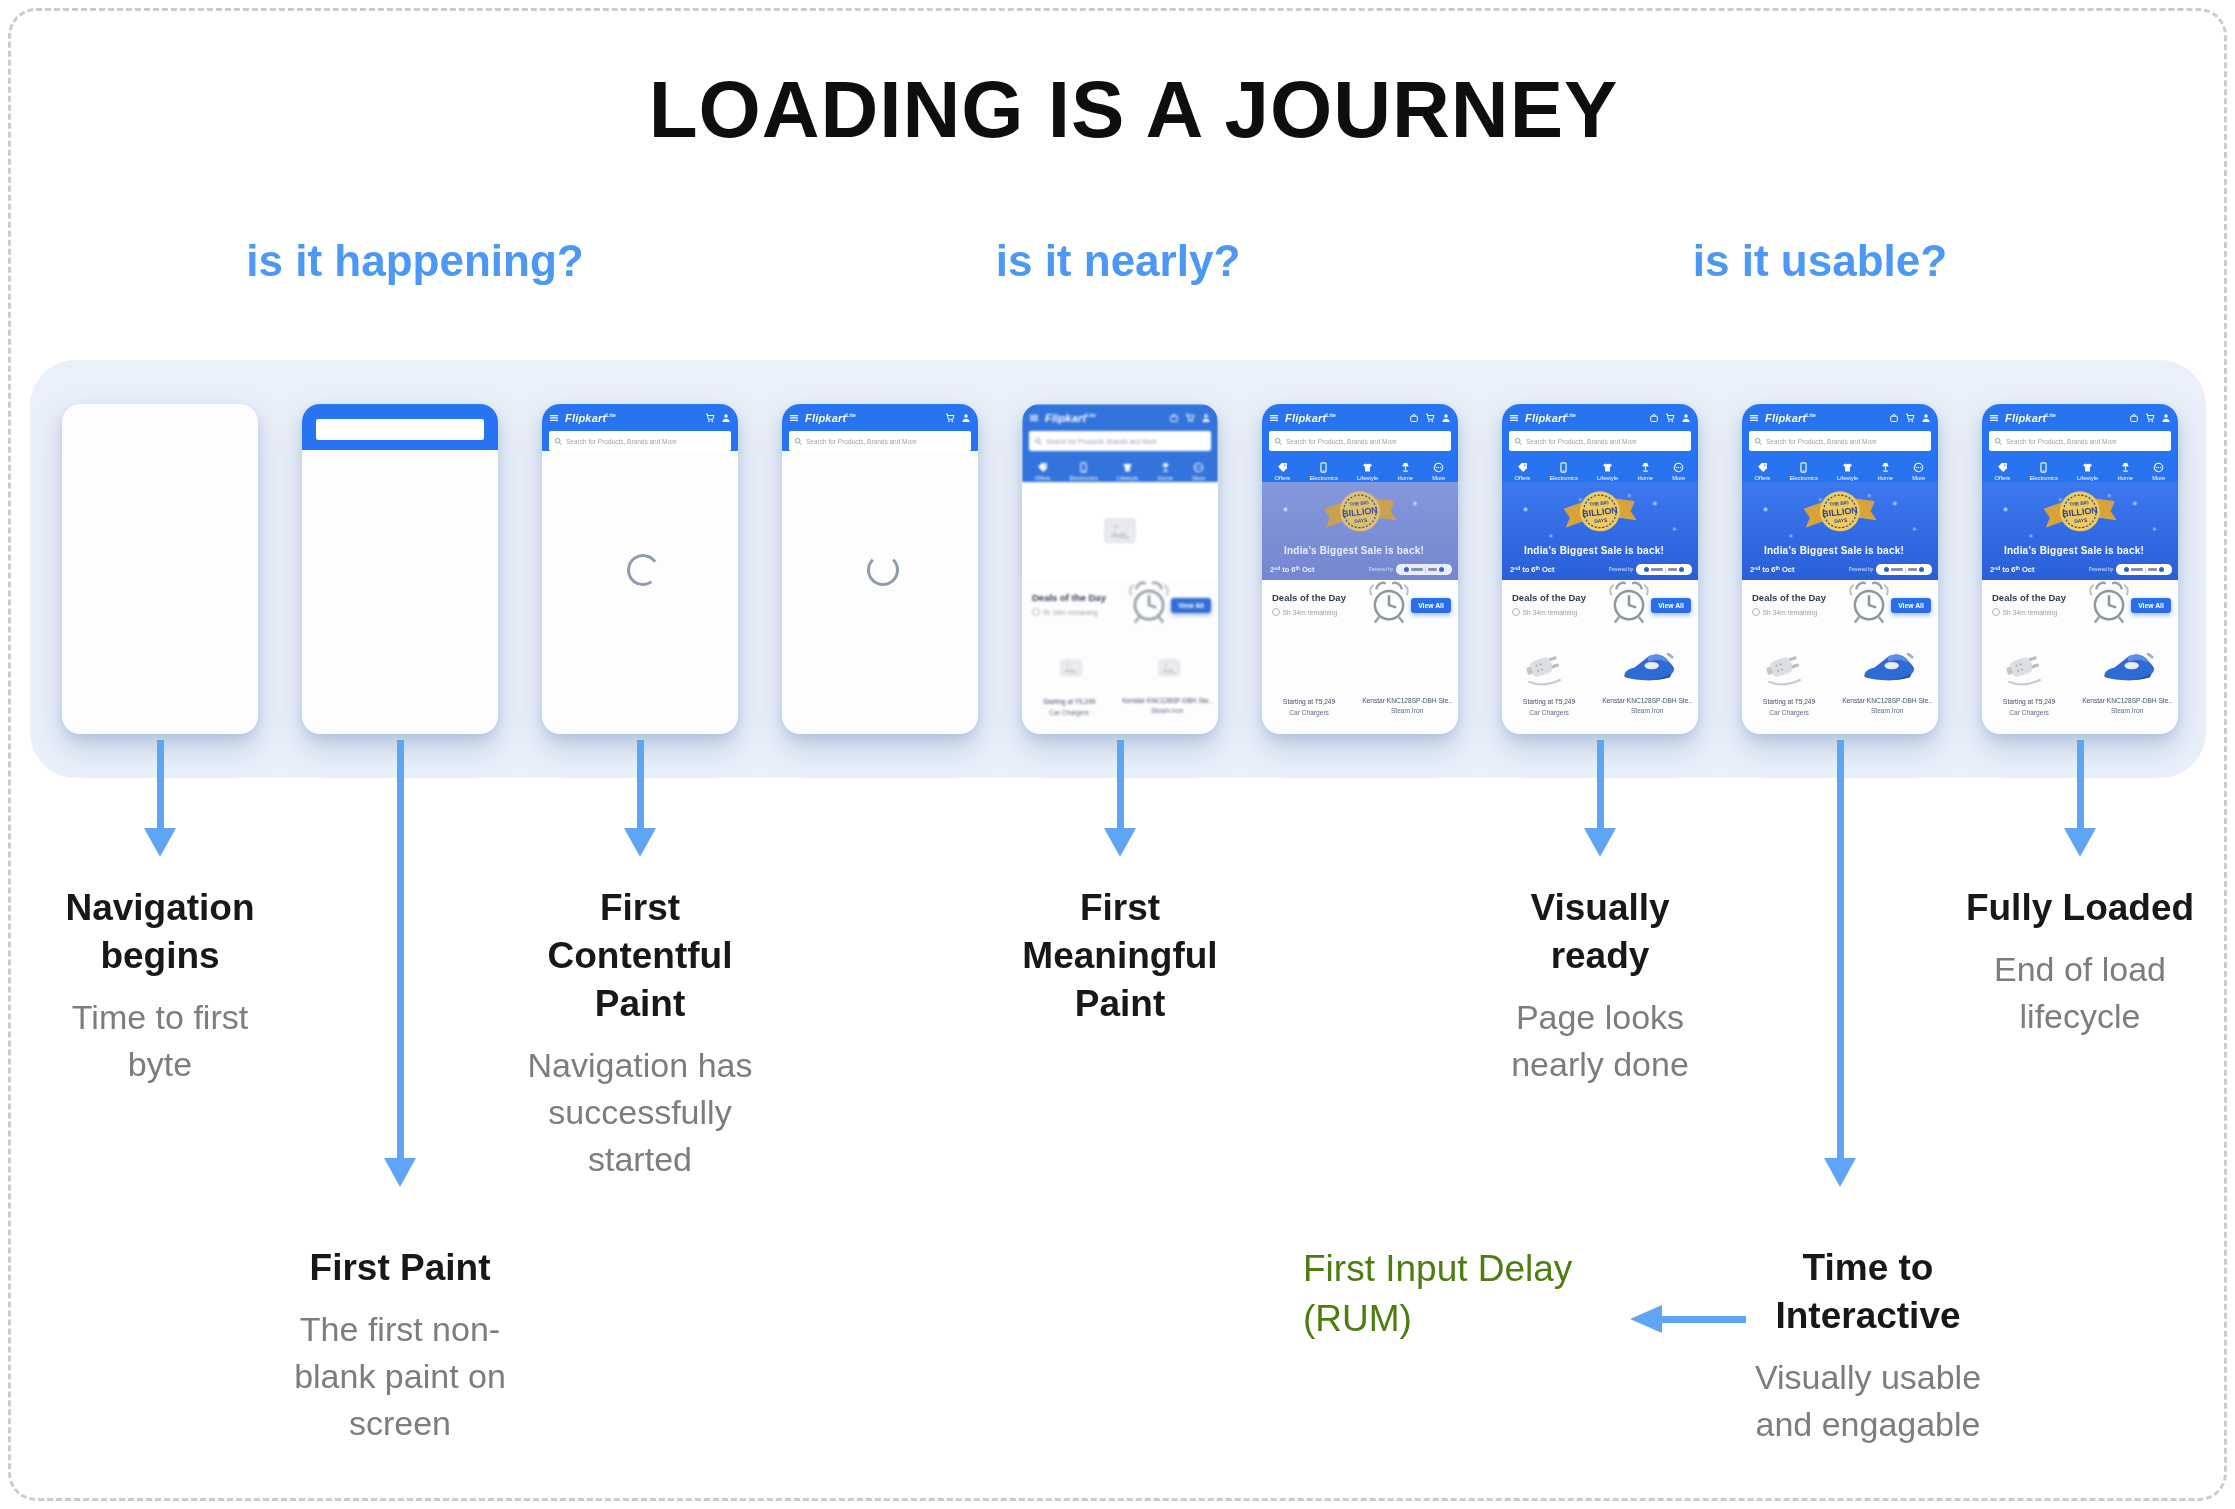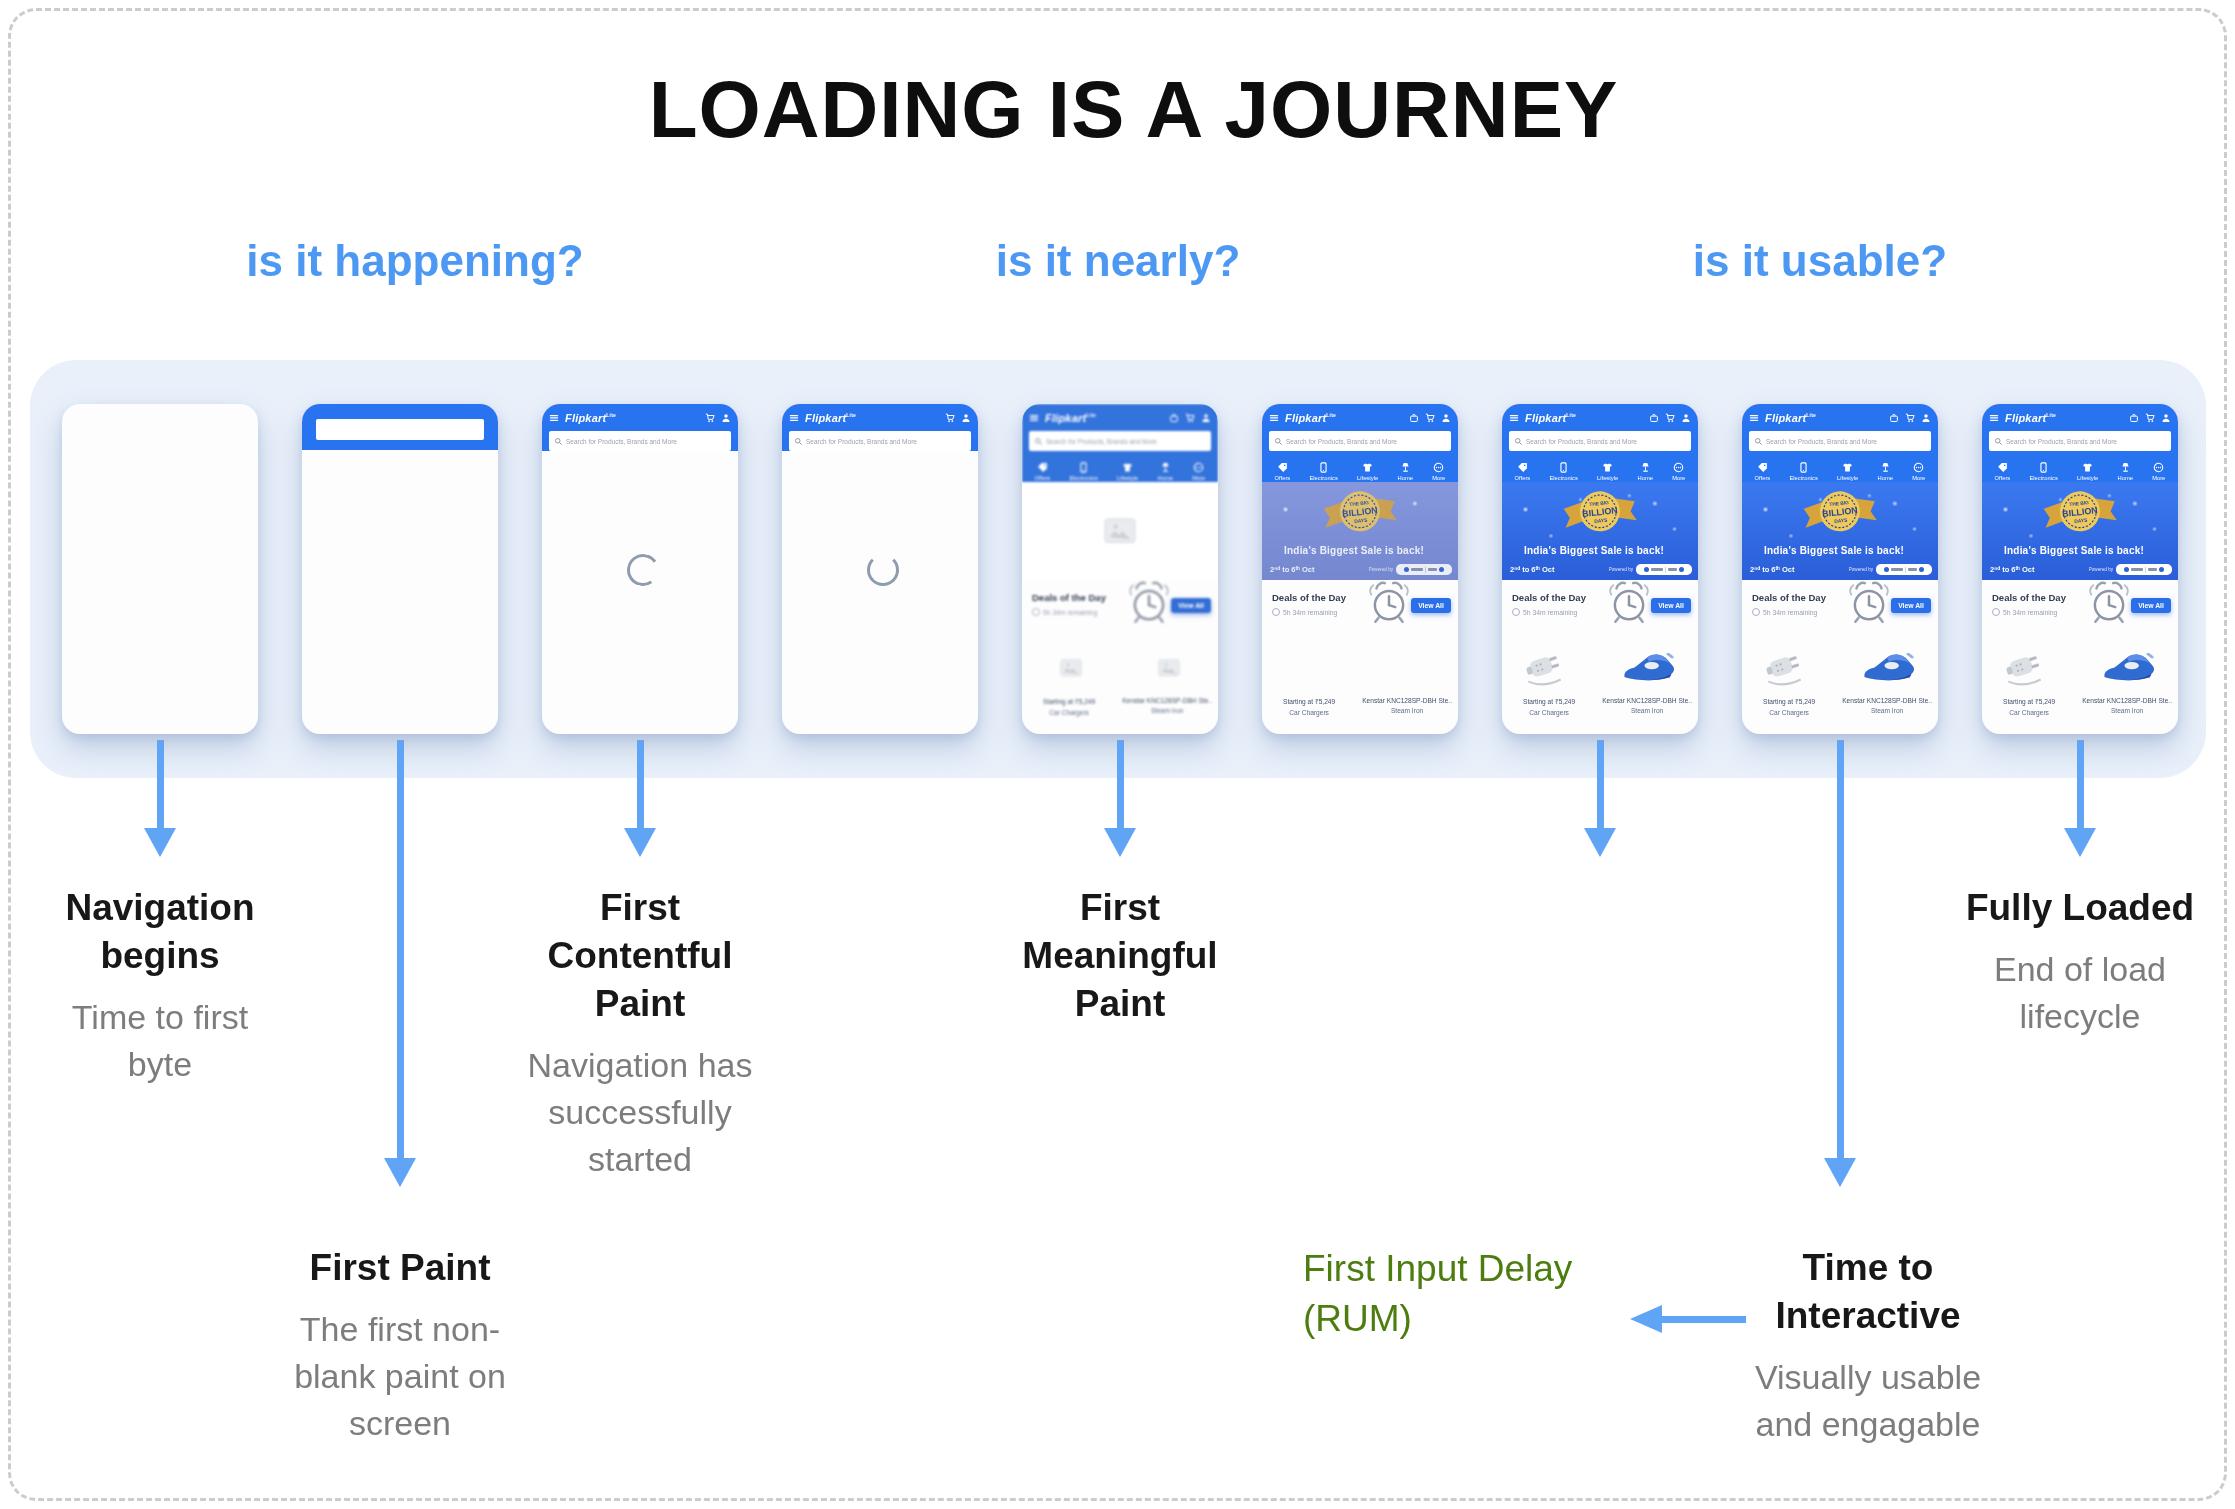--- a/index.html
+++ b/index.html
@@ -925,20 +925,26 @@
     </div>
     <div class="arrow-line" style="left: 1116.5px; top: 740px; height: 90px;"></div>
     <div class="arrow-head" style="left: 1104px; top: 828px;"></div>
     <div class="stage-label" style="left: 940px; top: 884px;">
       <div class="stage-heading">First
 Meaningful
 Paint</div>
     </div>
     <div class="arrow-line" style="left: 1596.5px; top: 740px; height: 90px;"></div>
     <div class="arrow-head" style="left: 1584px; top: 828px;"></div>
+    <div class="stage-label" style="left: 1420px; top: 884px;">
+      <div class="stage-heading">Visually
+ready</div>
+      <div class="stage-sub">Page looks
+nearly done</div>
+    </div>
     <div class="arrow-line" style="left: 1836.5px; top: 740px; height: 420px;"></div>
     <div class="arrow-head" style="left: 1824px; top: 1158px;"></div>
     <div class="stage-label" style="left: 1688px; top: 1244px;">
       <div class="stage-heading">Time to
 Interactive</div>
       <div class="stage-sub">Visually usable
 and engagable</div>
     </div>
     <div class="arrow-line" style="left: 2076.5px; top: 740px; height: 90px;"></div>
     <div class="arrow-head" style="left: 2064px; top: 828px;"></div>

